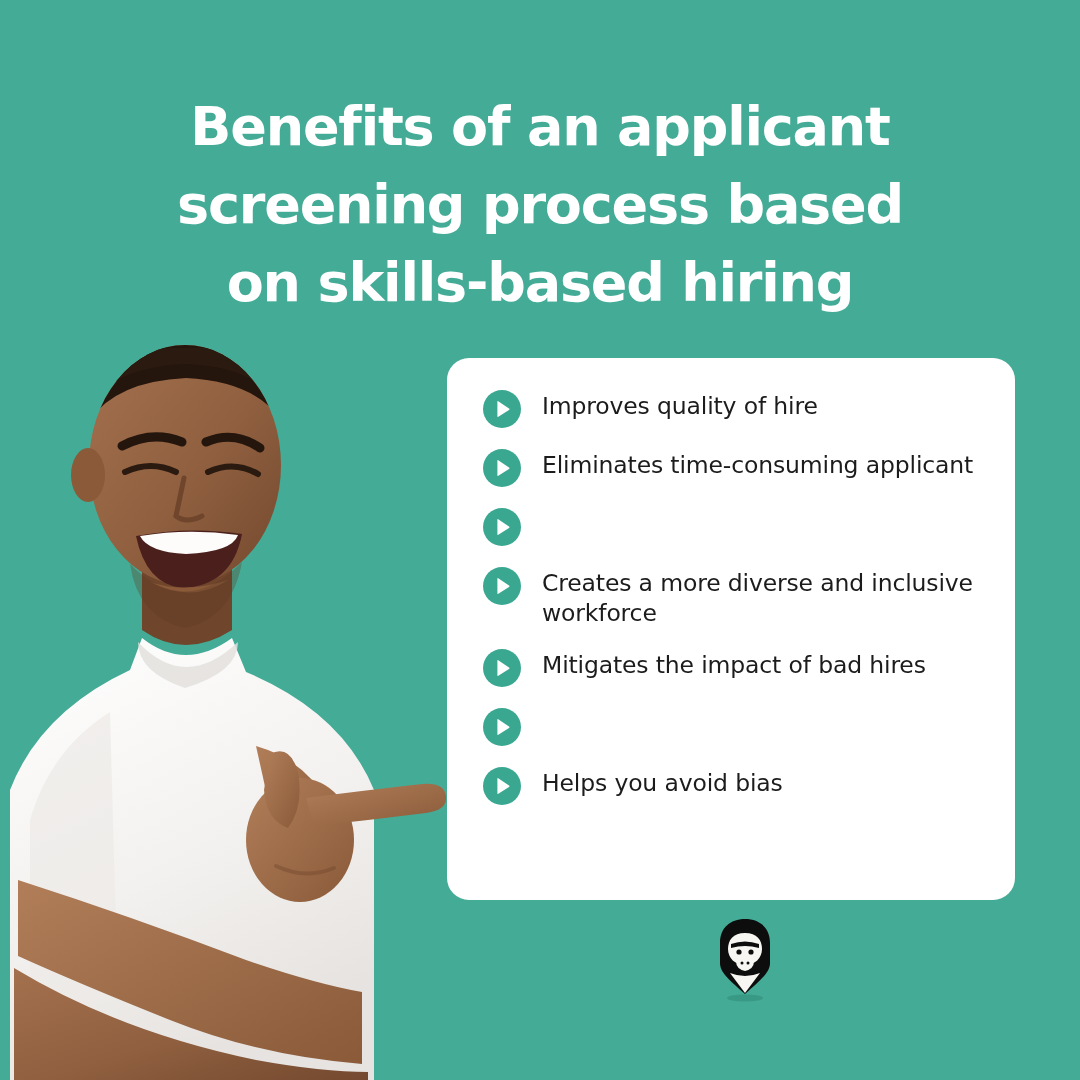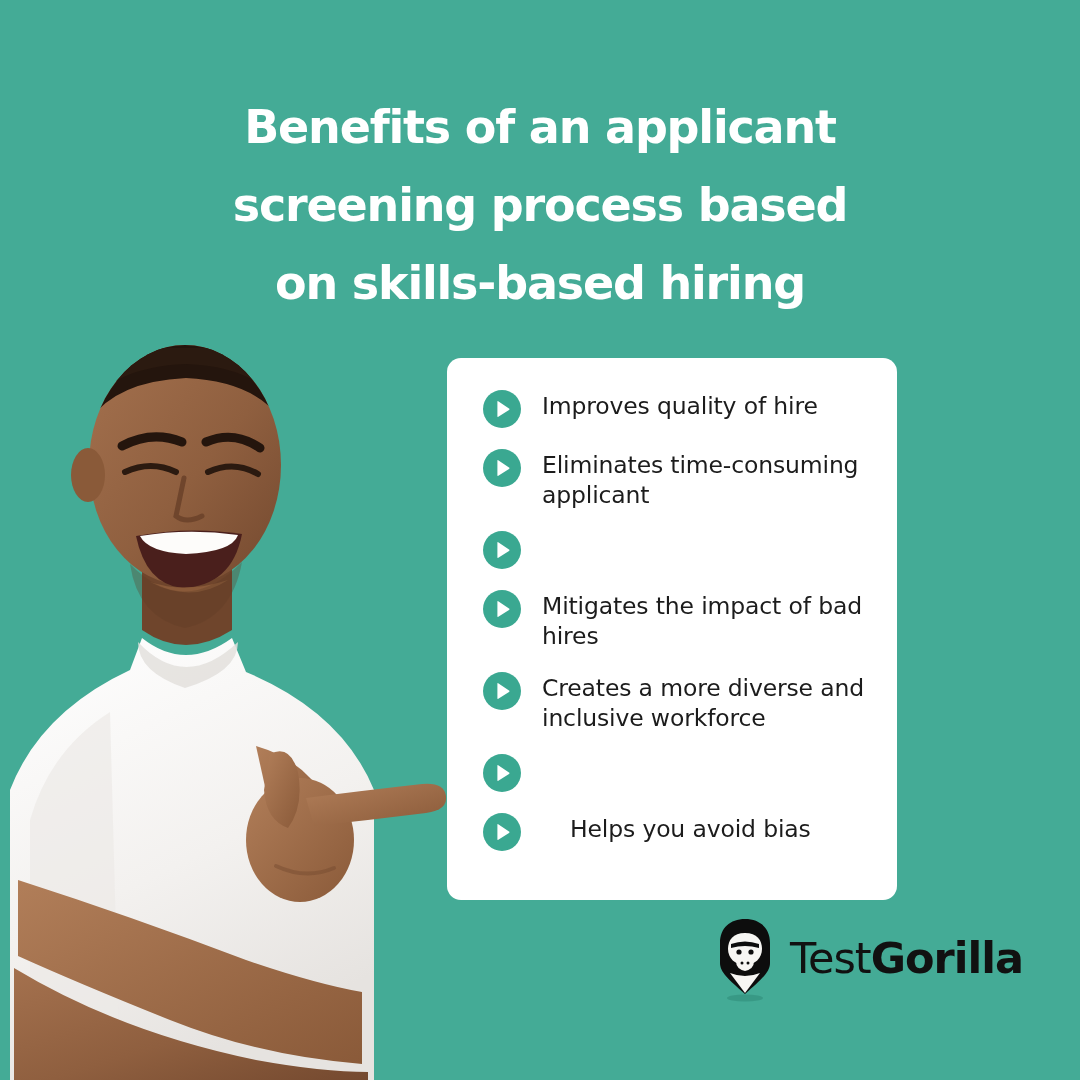--- a/index.html
+++ b/index.html
@@ -18,55 +18,55 @@
 
   
   .title {
     position:absolute;
     top:88px; left:60px;
     width:960px;
     text-align:center;
     color:#ffffff;
     font-family:"DejaVu Sans", sans-serif;
     font-weight:700;
-    font-size:46px;
+    font-size:54px;
     line-height:78px;
     letter-spacing:-1.2px;
     white-space:pre-line;
   }
 
   
   .photo {
     position:absolute;
     left:-30px; bottom:0;
     width:500px; height:760px;
     pointer-events:none;
   }
   .photo svg { display:block; width:100%; height:100%; }
 
   
   .card {
     position:absolute;
     left:447px; top:358px;
-    width:450px; height:542px;
+    width:568px; height:542px;
     background:#ffffff;
-    border-radius:14px;
+    border-radius:22px;
   }
   .list {
     position:absolute;
     left:36px; top:30px;
     right:14px;
     list-style:none;
   }
   .list-item {
     display:flex;
     align-items:flex-start;
     margin-bottom:19px;
   }
-  .list-item:last-child { margin-bottom:0;gap:28px; }
+  .list-item:last-child { margin-bottom:0; }
   .bullet-icon {
     flex:0 0 auto;
     width:38px; height:38px;
     margin-right:21px;
     margin-top:2px;
   }
   .bullet-icon svg { display:block; width:38px; height:38px; }
   .item-text {
     font-family:"DejaVu Sans", sans-serif;
     font-size:23.5px;
@@ -218,32 +218,32 @@
       </li>
 
       <li class="list-item">
         <span class="bullet-icon">
           <svg viewBox="0 0 38 38" xmlns="http://www.w3.org/2000/svg">
             <circle cx="19" cy="19" r="19" fill="#3aa891"></circle>
             <path d="M15.2 11.2 Q14.4 10.6 14.4 11.8 L14.4 26.2 Q14.4 27.4 15.3 26.8
                      L26 19.9 Q27 19.2 26 18.5 Z" fill="#ffffff"></path>
           </svg>
         </span>
+        <span class="item-text">Creates a more diverse and inclusive workforce</span>
+      </li>
+
+      <li class="list-item">
+        <span class="bullet-icon">
+          <svg viewBox="0 0 38 38" xmlns="http://www.w3.org/2000/svg">
+            <circle cx="19" cy="19" r="19" fill="#3aa891"></circle>
+            <path d="M15.2 11.2 Q14.4 10.6 14.4 11.8 L14.4 26.2 Q14.4 27.4 15.3 26.8
+                     L26 19.9 Q27 19.2 26 18.5 Z" fill="#ffffff"></path>
+          </svg>
+        </span>
         <span class="item-text">Mitigates the impact of bad hires</span>
-      </li>
-
-      <li class="list-item">
-        <span class="bullet-icon">
-          <svg viewBox="0 0 38 38" xmlns="http://www.w3.org/2000/svg">
-            <circle cx="19" cy="19" r="19" fill="#3aa891"></circle>
-            <path d="M15.2 11.2 Q14.4 10.6 14.4 11.8 L14.4 26.2 Q14.4 27.4 15.3 26.8
-                     L26 19.9 Q27 19.2 26 18.5 Z" fill="#ffffff"></path>
-          </svg>
-        </span>
-        <span class="item-text">Creates a more diverse and inclusive workforce</span>
       </li>
 
       <li class="list-item">
         <span class="bullet-icon">
           <svg viewBox="0 0 38 38" xmlns="http://www.w3.org/2000/svg">
             <circle cx="19" cy="19" r="19" fill="#3aa891"></circle>
             <path d="M15.2 11.2 Q14.4 10.6 14.4 11.8 L14.4 26.2 Q14.4 27.4 15.3 26.8
                      L26 19.9 Q27 19.2 26 18.5 Z" fill="#ffffff"></path>
           </svg>
         </span>
@@ -281,18 +281,15 @@
         <circle cx="37" cy="35" r="2.6" fill="#0d0d0d"></circle>
 
         <path d="M22 44 Q31 40 40 44 Q40 52 31 54 Q22 52 22 44 Z" fill="#f7f6f3"></path>
 
         <circle cx="28" cy="46" r="1.5" fill="#0d0d0d"></circle>
         <circle cx="34" cy="46" r="1.5" fill="#0d0d0d"></circle>
 
         <path d="M16 56 Q31 62 46 56 L31 76 Z" fill="#f7f6f3"></path>
       </svg>
     </span>
-    <span class="logo-text">
-      <span class="lt-light">Test</span><span class="lt-bold">Gorilla</span>
-    </span>
   </div>
 
 </div>
 
 </body></html>

